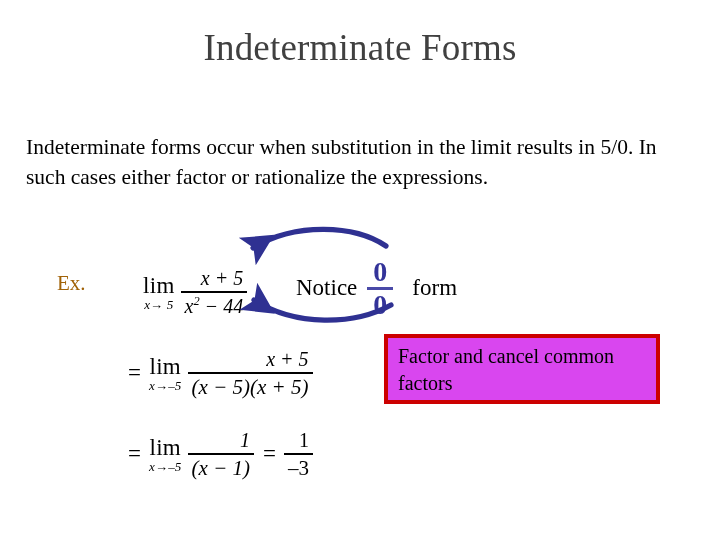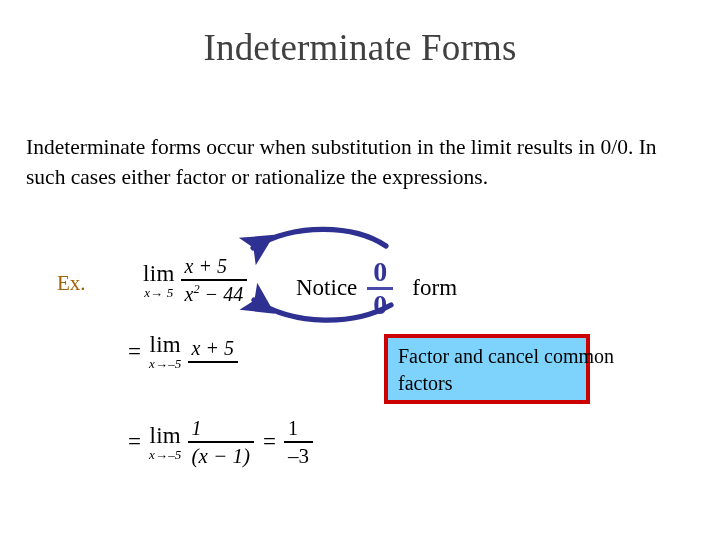--- a/index.html
+++ b/index.html
@@ -80,22 +80,22 @@
   }
   .limop .lim-sub {
     font-size: 13px;
     font-style: italic;
     margin-top: 1px;
     letter-spacing: 0.2px;
   }
   .frac {
     display: inline-flex;
     flex-direction: column;
-    align-items: flex-start;
-    margin: 4px 3px;
+    align-items: flex-end;
+    margin: 16px 3px;
     line-height: 1.05;
   }
   .frac .num,
   .frac .den {
     padding: 0 4px;
     font-size: 20px;
     font-style: italic;
   }
   .frac .bar {
     width: 100%;
@@ -163,44 +163,44 @@
     left: 0; top: 0;
     width: 720px; height: 540px;
     pointer-events: none;
   }
 
   
   #callout-box {
     position: absolute;
     left: 384px;
     top: 334px;
-    width: 206px;
+    width: 276px;
     height: 70px;
     border: 4px solid #cc0000;
-    background: #7dd3fc;
+    background: #d946ef;
     box-sizing: border-box;
   }
   #callout-text {
     position: absolute;
     left: 10px;
     top: 5px;
     width: 226px;
     font-size: 20px;
     line-height: 27px;
     color: #000;
   }
 </style>
 </head>
 <body>
 
 <div id="slide">
 
   <div id="slide-title">Indeterminate Forms</div>
 
-  <div id="body-text">Indeterminate forms occur when substitution in the limit results in 0/0. In such cases either factor or rationalize the expressions.</div>
+  <div id="body-text">Indeterminate forms occur when substitution in the limit results in 5/0. In such cases either factor or rationalize the expressions.</div>
 
   <div id="ex-label">Ex.</div>
 
   <div class="math mrow" id="expr1">
     <span class="limop">
       <span class="lim-main">lim</span>
       <span class="lim-sub">x→ 5</span>
     </span>
     <span class="frac">
       <span class="num">x + 5</span>
@@ -211,20 +211,21 @@
 
   <div class="math mrow" id="expr2">
     <span class="eqsign">=</span>
     <span class="limop">
       <span class="lim-main">lim</span>
       <span class="lim-sub">x→–5</span>
     </span>
     <span class="frac">
       <span class="num">x + 5</span>
       <span class="bar"></span>
+      <span class="den">(x − 5)(x + 5)</span>
     </span>
   </div>
 
   <div class="math mrow" id="expr3">
     <span class="eqsign">=</span>
     <span class="limop">
       <span class="lim-main">lim</span>
       <span class="lim-sub">x→–5</span>
     </span>
     <span class="frac">

